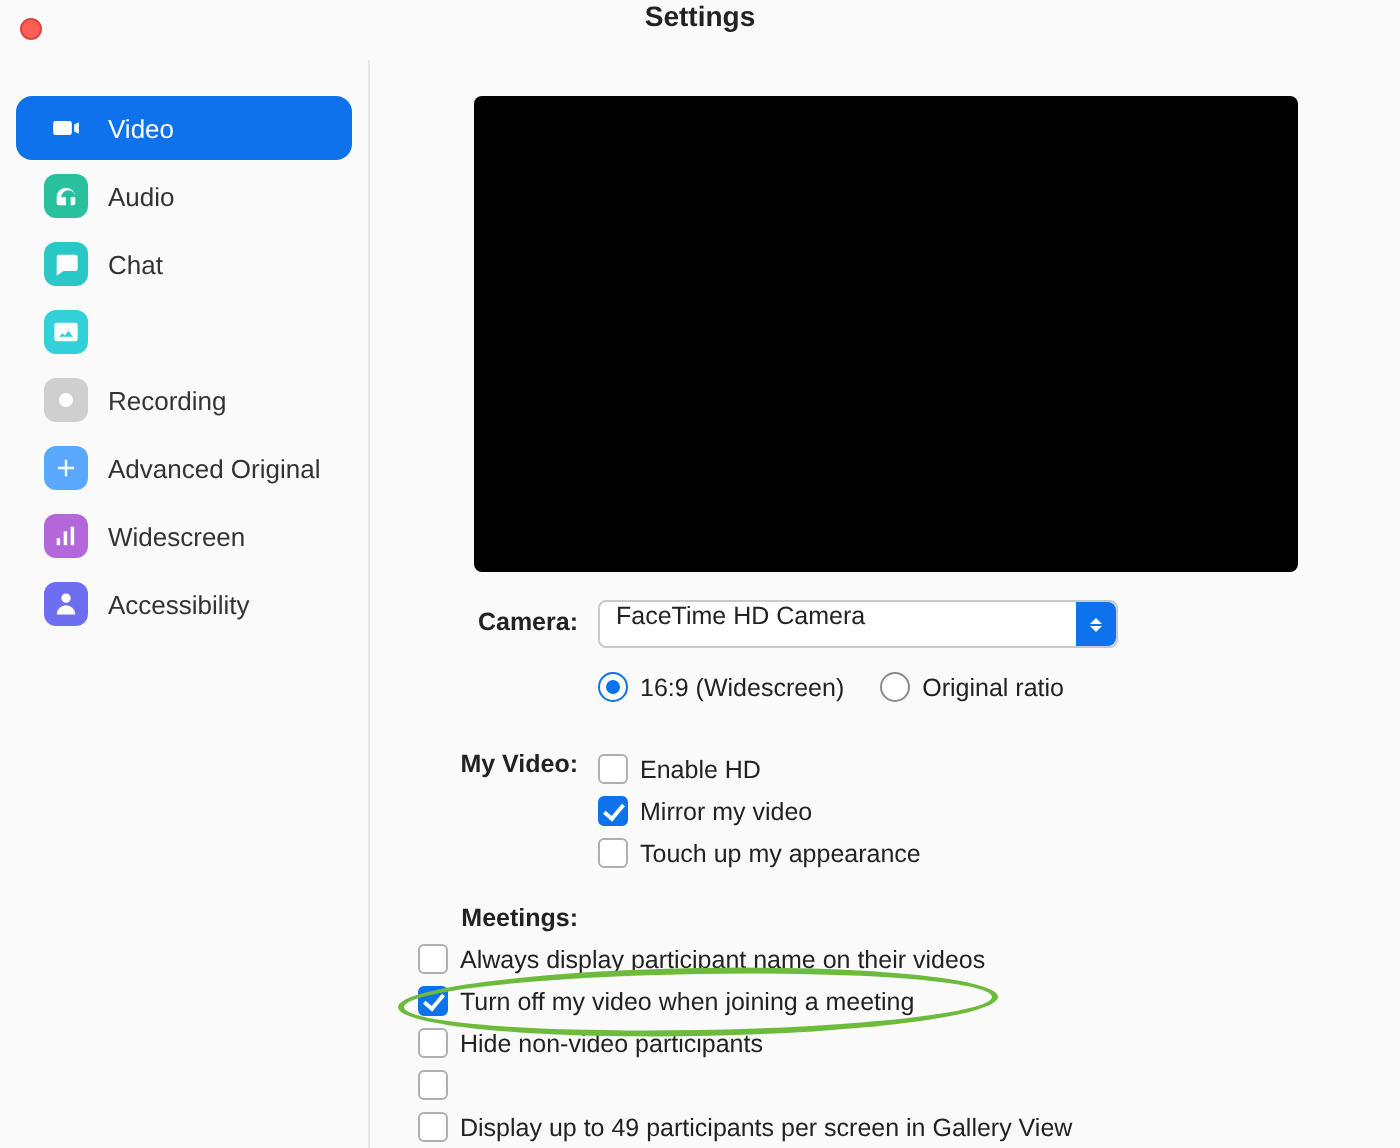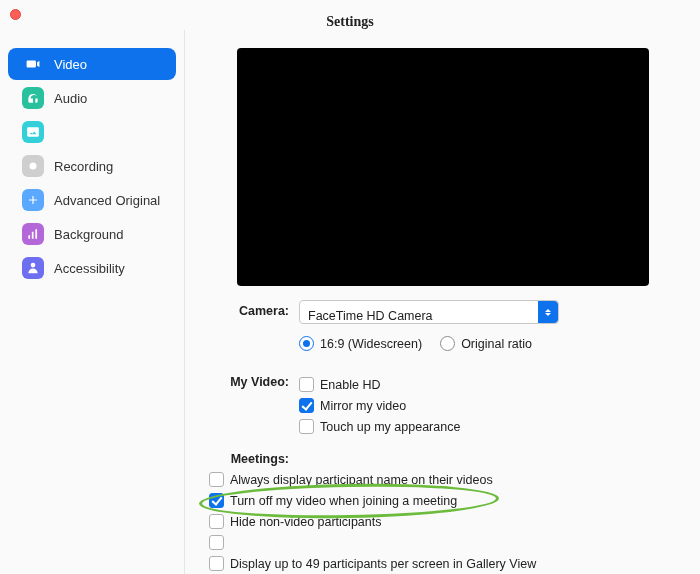--- a/index.html
+++ b/index.html
@@ -1,38 +1,38 @@
 <!DOCTYPE html>
 <html><head>
 <meta charset="utf-8">
 <style>
   * { box-sizing: border-box; }
   html,body { margin:0; padding:0; font-family: -apple-system, BlinkMacSystemFont, "Segoe UI", Helvetica, Arial, sans-serif; font-size:13px; color:#222; background:#fff; }
   .window { width:700px; height:574px; position:relative; background:#fafafa; }
-  .titlebar { height:30px; display:flex; align-items:flex-end; justify-content:center; position:relative;font-family:Liberation Serif, serif; }
+  .titlebar { height:30px; display:flex; align-items:flex-start; justify-content:center; position:relative; }
   .dots { position:absolute; left:10px; top:9px; display:flex; gap:7px; }
   .dot { width:11px; height:11px; border-radius:50%; }
   .dot.red { background:#fb5f57; border:1px solid #e0443e; }
   .dot.grey { background:#d9d9d9; border:1px solid #c7c7c7; visibility:hidden; }
   .title { font-weight:600; font-size:14px; }
   .body { display:flex; height:544px; }
   .sidebar { width:185px; border-right:1px solid #e6e6e6; padding-top:16px; }
   .sidebar-item { display:flex; align-items:center; gap:10px; height:32px; padding:0 14px; margin:2px 8px; border-radius:8px; cursor:pointer; }
   .sidebar-item .lbl { font-size:13px; color:#333; }
   .sidebar-item.active { background:#0e72ed; }
   .sidebar-item.active .lbl { color:#fff; }
   .sidebar-item.active .sicon svg { color:#fff; }
   .sicon { width:22px; height:22px; border-radius:6px; display:flex; align-items:center; justify-content:center; flex:0 0 22px; }
   .sicon svg { width:14px; height:14px; }
   .main { flex:1; padding:18px 24px 18px 24px; overflow:auto; }
   .preview { width:412px; height:238px; background:#000; border-radius:4px; margin:0 auto 14px auto; }
   .formrow { display:flex; align-items:flex-start; margin-bottom:8px; }
   .formlabel { width:90px; text-align:right; font-weight:700; font-size:12.5px; padding-top:4px; padding-right:10px; }
   .formcontent { flex:1; }
-  .select { display:flex; align-items:flex-end; width:260px; height:24px; border:1px solid #c9c9c9; border-radius:4px; background:#fff; position:relative; padding:0 8px; font-size:12.5px; }
+  .select { display:flex; align-items:flex-start; width:260px; height:24px; border:1px solid #c9c9c9; border-radius:4px; background:#fff; position:relative; padding:0 8px; font-size:12.5px; }
   .select .chev { position:absolute; right:0; top:0; width:20px; height:100%; background:#0e72ed; border-radius:0 4px 4px 0; display:flex; flex-direction:column; align-items:center; justify-content:center; gap:1px; }
   .select .chev::before, .select .chev::after { content:""; width:0; height:0; border-left:3.5px solid transparent; border-right:3.5px solid transparent; }
   .select .chev::before { border-bottom:3.5px solid #fff; }
   .select .chev::after { border-top:3.5px solid #fff; }
   .radiorow, .checkrow { display:flex; align-items:center; gap:6px; margin:6px 0; font-size:12.5px; }
   .rgroup { display:flex; align-items:center; gap:18px; margin:6px 0; }
   .radio { width:15px; height:15px; border-radius:50%; border:1.5px solid #8a8a8a; display:inline-flex; align-items:center; justify-content:center; flex:0 0 15px; background:#fff; }
   .radio.on { border-color:#0e72ed; }
   .radio.on::after { content:""; width:7px; height:7px; background:#0e72ed; border-radius:50%; }
   .chk { width:15px; height:15px; border-radius:3px; border:1.5px solid #b0b0b0; display:inline-flex; align-items:center; justify-content:center; flex:0 0 15px; background:#fff; position:relative; }
@@ -67,20 +67,28 @@
         </div>
         <div class="sidebar-item">
           <span class="sicon" style="background: rgb(41, 193, 157); color: rgb(255, 255, 255);">
             <svg viewBox="0 0 24 24" fill="currentColor">
               <path d="M4 13a8 8 0 1116 0v5a2 2 0 01-2 2h-2v-7h4a6 6 0 10-12 0h4v7H6a2 2 0 01-2-2v-5z"></path>
             </svg>
           </span>
           <span class="lbl">Audio</span>
         </div>
         <div class="sidebar-item">
+          <span class="sicon" style="background: rgb(42, 199, 199); color: rgb(255, 255, 255);">
+            <svg viewBox="0 0 24 24" fill="currentColor">
+              <path d="M4 4h16a2 2 0 012 2v10a2 2 0 01-2 2H10l-6 4V6a2 2 0 012-2z"></path>
+            </svg>
+          </span>
+          <span class="lbl">Chat</span>
+        </div>
+        <div class="sidebar-item">
           <span class="sicon" style="background: rgb(51, 208, 218); color: rgb(255, 255, 255);">
             <svg viewBox="0 0 24 24" fill="currentColor">
               <path d="M4 4h16a2 2 0 012 2v12a2 2 0 01-2 2H4a2 2 0 01-2-2V6a2 2 0 012-2zm2 12h12l-4-5-3 4-2-2-3 3z"></path>
             </svg>
           </span>
         </div>
         <div class="sidebar-item">
           <span class="sicon" style="background: rgb(207, 207, 207); color: rgb(255, 255, 255);">
             <svg viewBox="0 0 24 24" fill="currentColor">
               <circle cx="12" cy="12" r="6"></circle>
@@ -95,21 +103,21 @@
             </svg>
           </span>
           <span class="lbl">Advanced Original</span>
         </div>
         <div class="sidebar-item">
           <span class="sicon" style="background: rgb(179, 103, 216); color: rgb(255, 255, 255);">
             <svg viewBox="0 0 24 24" fill="currentColor">
               <path d="M4 14h3v6H4zM10 8h3v12h-3zM16 4h3v16h-3z"></path>
             </svg>
           </span>
-          <span class="lbl">Background</span>
+          <span class="lbl">Widescreen</span>
         </div>
         <div class="sidebar-item">
           <span class="sicon" style="background: rgb(110, 110, 240); color: rgb(255, 255, 255);">
             <svg viewBox="0 0 24 24" fill="currentColor">
               <circle cx="12" cy="7" r="4"></circle>
               <path d="M4 21a8 8 0 0116 0H4z"></path>
             </svg>
           </span>
           <span class="lbl">Accessibility</span>
         </div>

